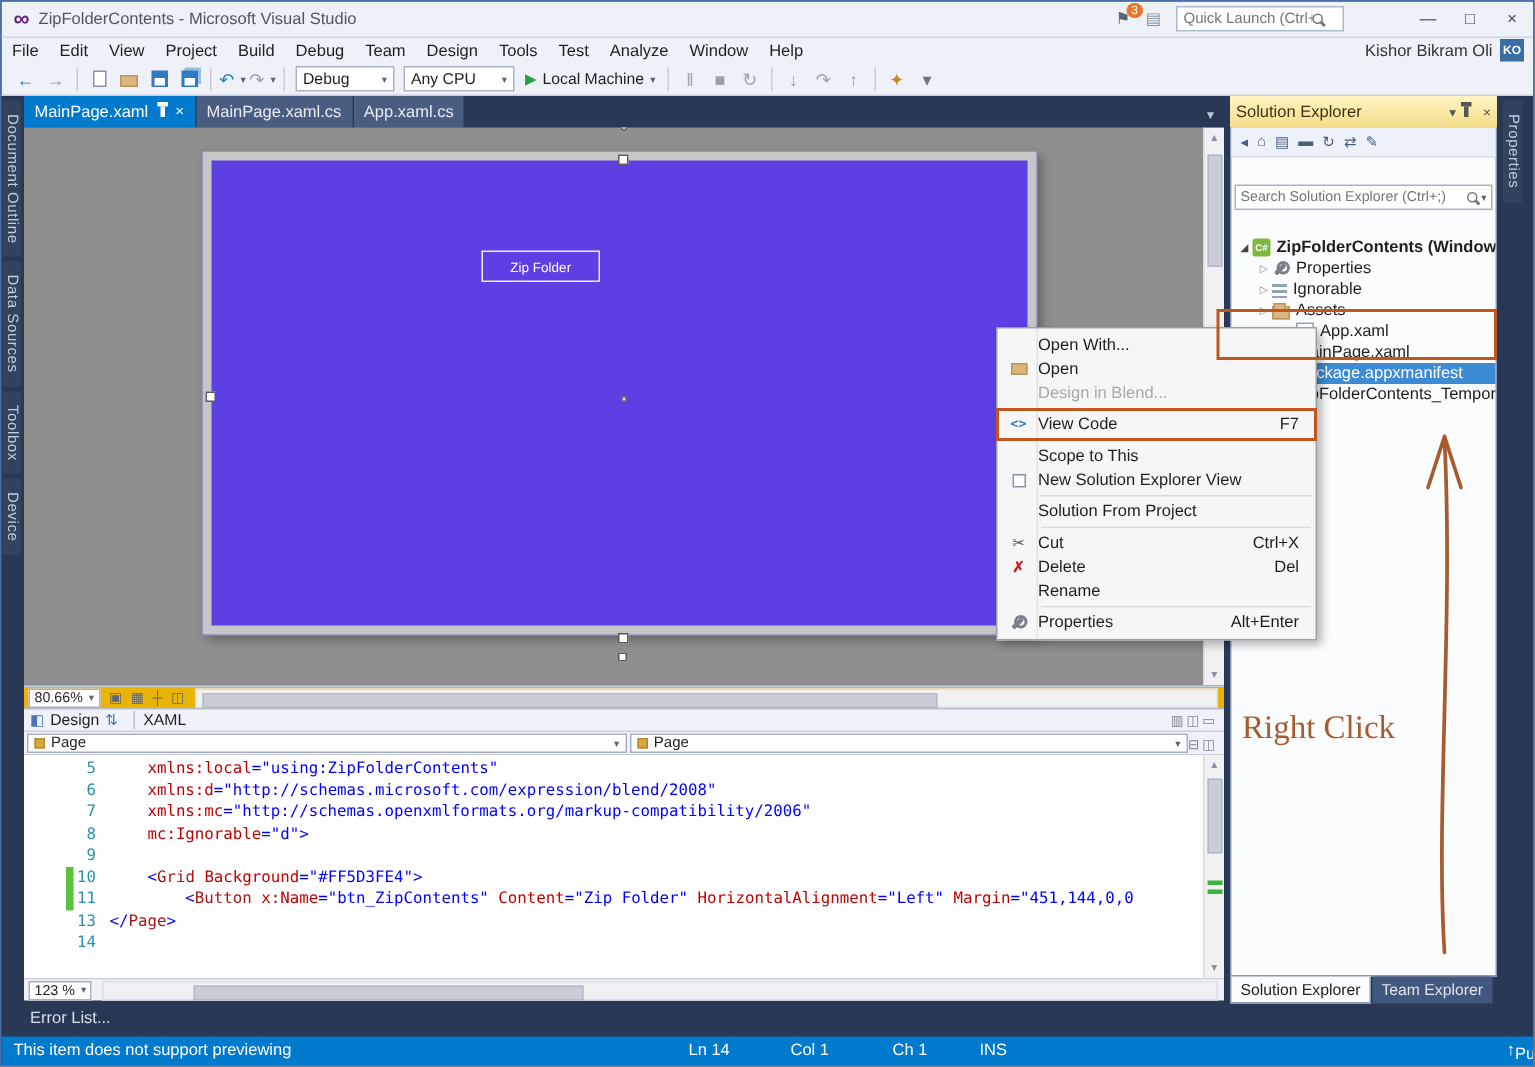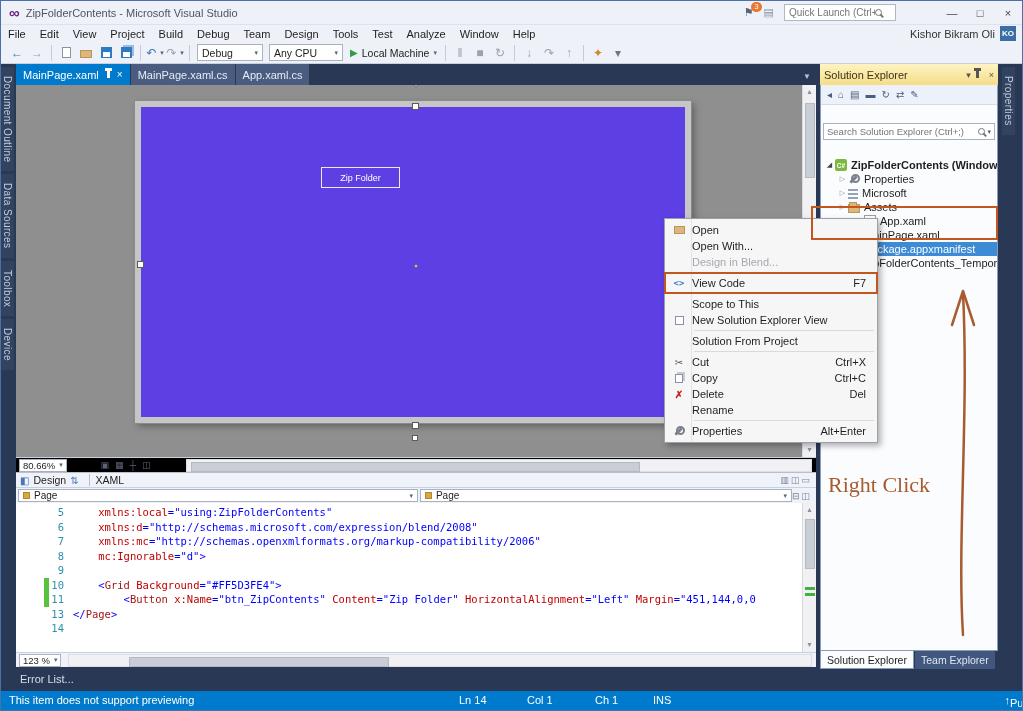--- a/index.html
+++ b/index.html
@@ -66,21 +66,21 @@
   #artboard { position:absolute; left:0; top:0; right:14px; bottom:0; }
   #design-page { position:absolute; left:119px; top:16px; width:556px; height:322px; border:6px solid #c6c6c6; background:#5d3fe4; box-shadow:0 0 0 1px #8a8a8a, 3px 3px 7px rgba(0,0,0,.35); }
   #design-button { position:absolute; left:180px; top:60px; width:79px; height:21px; border:1px solid #eceaf6; color:#fff; font-size:9px; display:flex; align-items:center; justify-content:center; }
   .hnd { position:absolute; width:7px; height:7px; background:#fff; border:1px solid #5a5a5a; }
   .dot { position:absolute; width:4px; height:4px; background:#e0e0e0; border:1px solid #6a6a6a; border-radius:50%; }
   #dsgn-vscroll { position:absolute; right:0; top:0; width:14px; height:100%; background:#f1f1f4; border-left:1px solid #d8dae0; }
   .sb-arrow { color:#8a90a0; font-size:8px; text-align:center; height:14px; line-height:14px; }
   .sb-thumb-v { position:absolute; left:2px; width:10px; background:#c9cdd6; border:1px solid #b4b9c4; }
   .sb-thumb-h { position:absolute; top:2px; height:10px; background:#c9cdd6; border:1px solid #b4b9c4; }
 
-  #designer-bar { position:absolute; left:0; top:393px; width:100%; height:15px; background:#000000; border-top:1px solid #c9d0de; display:flex; align-items:center;gap:28px; }
+  #designer-bar { position:absolute; left:0; top:393px; width:100%; height:15px; background:#eab308; border-top:1px solid #c9d0de; display:flex; align-items:center; }
   #dsgn-zoom { height:13px; background:#fff; border:1px solid #a9b1c0; font-size:9.5px; display:inline-flex; align-items:center; padding:0 3px; margin:0 3px; }
   .db-ic { font-size:9px; color:#5a6478; margin:0 3px; }
   #dsgn-hscroll { position:relative; flex:1; height:13px; margin:0 4px; background:#f1f1f4; border:1px solid #dcdee6; }
 
   
   #splitbar { position:absolute; left:0; top:408px; width:100%; height:16px; background:#eff2f9; border-top:1px solid #b8becc; border-bottom:1px solid #c9d0de; display:flex; align-items:center; font-size:10.5px; }
   .sb-glyph { color:#4a76b8; font-size:10px; margin:0 4px; }
   .sb-div { width:1px; height:12px; background:#b8becc; margin:0 6px; }
   #split-right-icons { margin-left:auto; margin-right:4px; color:#7a8294; font-size:9px; letter-spacing:2px; }
 
@@ -449,21 +449,21 @@
               <span class="lbl bold">ZipFolderContents (Windows 8.1)</span>
             </div>
             <div class="trow" style="padding-left: 16px;">
               <span class="exp">▷</span>
               <span class="ti ti-wrench"></span>
               <span class="lbl">Properties</span>
             </div>
             <div class="trow" style="padding-left: 16px;">
               <span class="exp">▷</span>
               <span class="ti ti-references"></span>
-              <span class="lbl">Microsoft</span>
+              <span class="lbl">Ignorable</span>
             </div>
             <div class="trow" style="padding-left: 16px;">
               <span class="exp">▷</span>
               <span class="ti ti-folder"></span>
               <span class="lbl">Assets</span>
             </div>
             <div class="trow" style="padding-left: 32px;">
               <span class="exp">▷</span>
               <span class="ti ti-xaml"></span>
               <span class="lbl">App.xaml</span>
@@ -491,29 +491,29 @@
         </div>
     </div>
 
     <div id="right-strip">
         <div class="vtab">Properties</div>
       </div>
   </div>
 
   <div id="context-menu">
       <div class="cm-item">
+        <span class="cm-ic"></span>
+        <span class="cm-label">Open With...</span>
+        <span class="cm-short"></span>
+      </div>
+      <div class="cm-item">
         <span class="cm-ic">
           <span class="cmi-folder"></span>
         </span>
         <span class="cm-label">Open</span>
-        <span class="cm-short"></span>
-      </div>
-      <div class="cm-item">
-        <span class="cm-ic"></span>
-        <span class="cm-label">Open With...</span>
         <span class="cm-short"></span>
       </div>
       <div class="cm-item disabled">
         <span class="cm-ic"></span>
         <span class="cm-label">Design in Blend...</span>
         <span class="cm-short"></span>
       </div>
       <div class="cm-sep"></div>
       <div class="cm-item annotated">
         <span class="cm-ic cmi-code">&lt;&gt;</span>
@@ -537,27 +537,20 @@
       <div class="cm-item">
         <span class="cm-ic"></span>
         <span class="cm-label">Solution From Project</span>
         <span class="cm-short"></span>
       </div>
       <div class="cm-sep"></div>
       <div class="cm-item">
         <span class="cm-ic cmi-cut">✂</span>
         <span class="cm-label">Cut</span>
         <span class="cm-short">Ctrl+X</span>
-      </div>
-      <div class="cm-item">
-        <span class="cm-ic">
-          <span class="cmi-copy"></span>
-        </span>
-        <span class="cm-label">Copy</span>
-        <span class="cm-short">Ctrl+C</span>
       </div>
       <div class="cm-item">
         <span class="cm-ic cmi-del">✗</span>
         <span class="cm-label">Delete</span>
         <span class="cm-short">Del</span>
       </div>
       <div class="cm-item">
         <span class="cm-ic"></span>
         <span class="cm-label">Rename</span>
         <span class="cm-short"></span>

